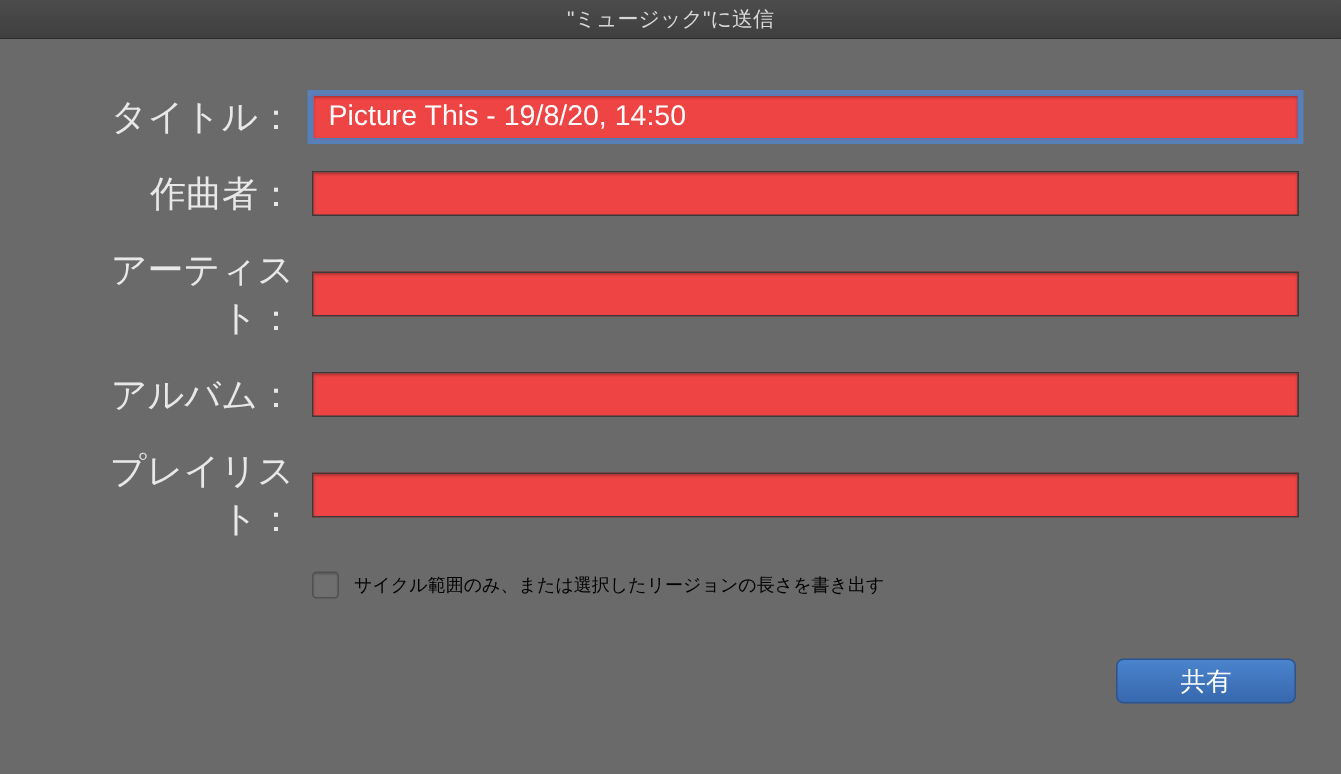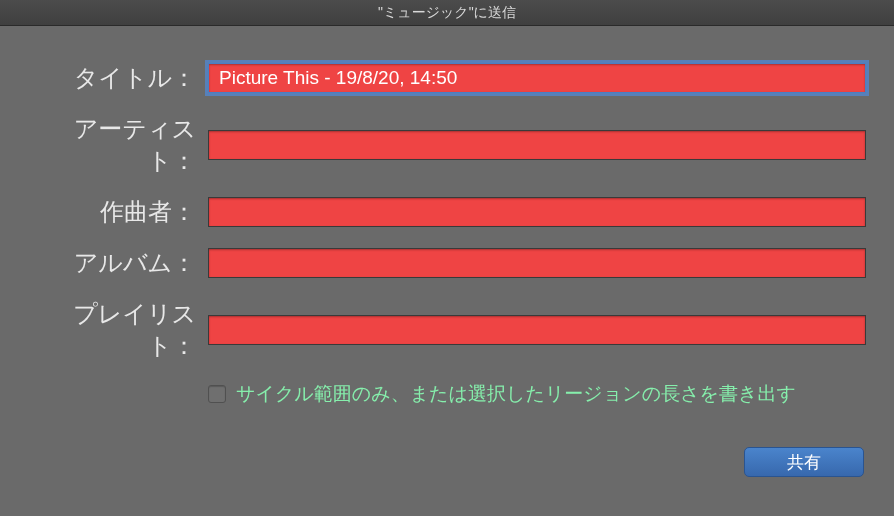--- a/index.html
+++ b/index.html
@@ -113,22 +113,22 @@
       height: 18px;
       background: #6f6f6f;
       border: 1px solid #505050;
       border-radius: 3px;
       margin-right: 10px;
       flex-shrink: 0;
       box-shadow: inset 0 1px 1px rgba(0,0,0,0.2);
     }
     
     .checkbox-label {
-      color: #86efac;
-      font-size: 19px;
+      color: #000000;
+      font-size: 12px;
     }
     
     .button-row {
       display: flex;
       justify-content: flex-end;
       gap: 14px;
       margin-top: 40px;
       padding-right: 2px;
     }
     
@@ -165,26 +165,26 @@
 </div>
 
 <div class="content">
 
   <div class="form-row">
     <label class="form-label">タイトル：</label>
     <input type="text" class="form-input focused" value="Picture This - 19/8/20, 14:50" style="">
   </div>
 
   <div class="form-row">
+    <label class="form-label">作曲者：</label>
+    <input type="text" class="form-input" value="" style="">
+  </div>
+
+  <div class="form-row">
     <label class="form-label">アーティスト：</label>
-    <input type="text" class="form-input" value="" style="">
-  </div>
-
-  <div class="form-row">
-    <label class="form-label">作曲者：</label>
     <input type="text" class="form-input" value="" style="">
   </div>
 
   <div class="form-row">
     <label class="form-label">アルバム：</label>
     <input type="text" class="form-input" value="" style="">
   </div>
 
   <div class="form-row">
     <label class="form-label">プレイリスト：</label>

